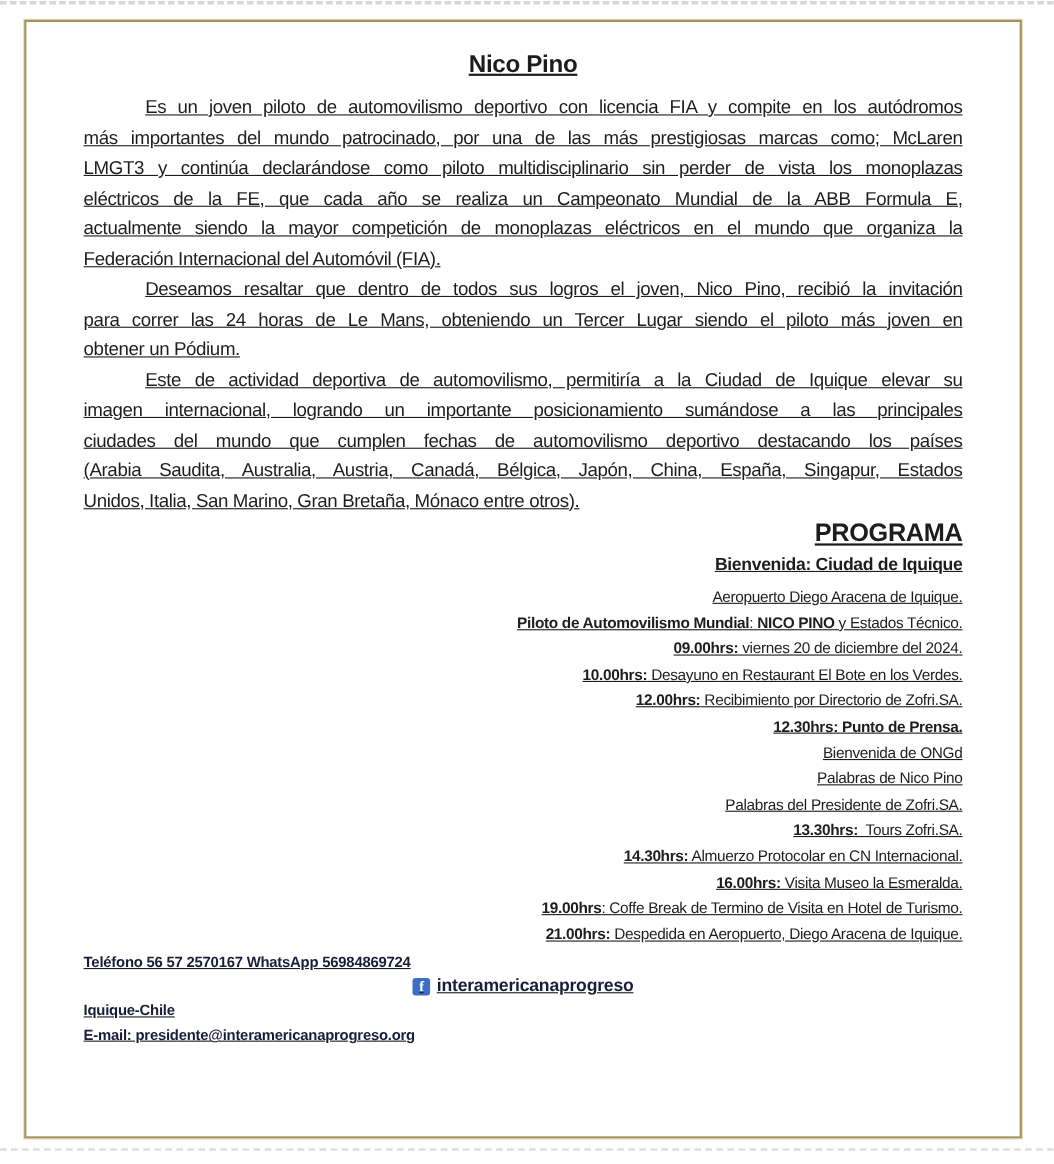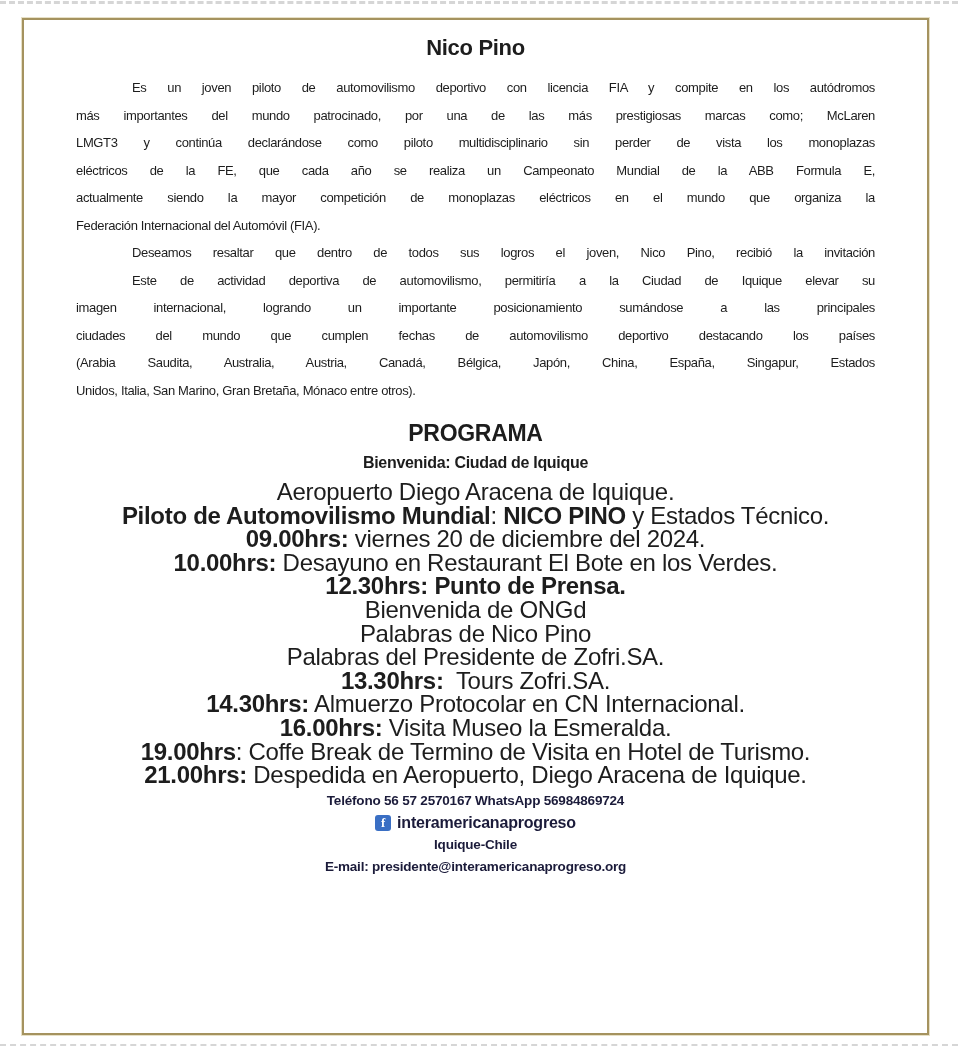--- a/index.html
+++ b/index.html
@@ -22,61 +22,61 @@
   .frame{
     position:absolute;left:22px;top:18px;
     width:907px;height:1017px;
     border:2px solid #a5935f;
     box-shadow:0 0 0 1px #e7e0c6;
     box-sizing:border-box;
   }
   .content{
     position:absolute;left:0;top:0;width:100%;height:100%;
     box-sizing:border-box;
-    padding:15px 52px 0 52px;
+    padding:25px 52px 0 52px;
+    text-decoration:underline;
   }
   .doc-title{
     text-align:center;
     font-weight:bold;
     font-size:22px;
     letter-spacing:-0.3px;
     margin:0 0 13px 0;
   }
   .paragraphs{
-    font-size:13px;
+    font-size:17px;
     letter-spacing:-0.35px;
     line-height:27.5px;
   }
   .para{margin:0;}
   .line{
     text-align:justify;
     text-align-last:justify;
   }
   .line.first{padding-left:56px;}
   .line.last{text-align-last:left;}
-  .program{margin-top:15px;text-align:center;}
+  .program{margin-top:1px;text-align:right;}
   .program-heading{
     font-weight:bold;font-size:23px;letter-spacing:-0.3px;
     line-height:28px;margin:0;
   }
   .program-subheading{
     font-weight:bold;font-size:16px;letter-spacing:-0.3px;
     line-height:31px;margin:0 0 2px 0;
   }
   .program-lines{
-    font-size:24px;
+    font-size:14px;
     letter-spacing:-0.3px;
     line-height:23.6px;
   }
   .program-line{white-space:nowrap;}
   .seg{white-space:pre-wrap;}
   .seg.b{font-weight:bold;}
   .footer{
     margin-top:3px;
-    text-align:center;
     color:#1b1b3a;
     font-weight:bold;
     font-size:13.5px;
     letter-spacing:-0.2px;
     line-height:22px;
   }
   .fb-row{display:flex;align-items:center;justify-content:center;gap:6px;font-size:16px;}
   .fb-icon{
     display:inline-flex;align-items:center;justify-content:center;
     width:16px;height:16px;
@@ -105,38 +105,41 @@
           <div class="para">
             <div class="line first">Es un joven piloto de automovilismo deportivo con licencia FIA y compite en los autódromos</div>
             <div class="line">más importantes del mundo patrocinado, por una de las más prestigiosas marcas como; McLaren</div>
             <div class="line">LMGT3 y continúa declarándose como piloto multidisciplinario sin perder de vista los monoplazas</div>
             <div class="line">eléctricos de la FE, que cada año se realiza un Campeonato Mundial de la ABB Formula E,</div>
             <div class="line">actualmente siendo la mayor competición de monoplazas eléctricos en el mundo que organiza la</div>
             <div class="line last">Federación Internacional del Automóvil (FIA).</div>
           </div>
           <div class="para">
             <div class="line first">Deseamos resaltar que dentro de todos sus logros el joven, Nico Pino, recibió la invitación</div>
+            <div class="line">para correr las 24 horas de Le Mans, obteniendo un Tercer Lugar siendo el piloto más joven en</div>
+            <div class="line last">obtener un Pódium.</div>
           </div>
           <div class="para">
             <div class="line first">Este de actividad deportiva de automovilismo, permitiría a la Ciudad de Iquique elevar su</div>
             <div class="line">imagen internacional, logrando un importante posicionamiento sumándose a las principales</div>
             <div class="line">ciudades del mundo que cumplen fechas de automovilismo deportivo destacando los países</div>
             <div class="line">(Arabia Saudita, Australia, Austria, Canadá, Bélgica, Japón, China, España, Singapur, Estados</div>
             <div class="line last">Unidos, Italia, San Marino, Gran Bretaña, Mónaco entre otros).</div>
           </div>
         </div>
 
       <div class="program">
         <div class="program-heading">PROGRAMA</div>
         <div class="program-subheading">Bienvenida: Ciudad de Iquique</div>
         <div class="program-lines">
             <div class="program-line"><span class="seg">Aeropuerto Diego Aracena de Iquique.</span></div>
             <div class="program-line"><span class="seg b">Piloto de Automovilismo Mundial</span><span class="seg">: </span><span class="seg b">NICO PINO</span><span class="seg"> y Estados Técnico.</span></div>
             <div class="program-line"><span class="seg b">09.00hrs:</span><span class="seg"> viernes 20 de diciembre del 2024.</span></div>
             <div class="program-line"><span class="seg b">10.00hrs:</span><span class="seg"> Desayuno en Restaurant El Bote en los Verdes.</span></div>
+            <div class="program-line"><span class="seg b">12.00hrs:</span><span class="seg"> Recibimiento por Directorio de Zofri.SA.</span></div>
             <div class="program-line"><span class="seg b">12.30hrs: Punto de Prensa.</span></div>
             <div class="program-line"><span class="seg">Bienvenida de ONGd</span></div>
             <div class="program-line"><span class="seg">Palabras de Nico Pino</span></div>
             <div class="program-line"><span class="seg">Palabras del Presidente de Zofri.SA.</span></div>
             <div class="program-line"><span class="seg b">13.30hrs:</span><span class="seg">  Tours Zofri.SA.</span></div>
             <div class="program-line"><span class="seg b">14.30hrs:</span><span class="seg"> Almuerzo Protocolar en CN Internacional.</span></div>
             <div class="program-line"><span class="seg b">16.00hrs:</span><span class="seg"> Visita Museo la Esmeralda.</span></div>
             <div class="program-line"><span class="seg b">19.00hrs</span><span class="seg">: Coffe Break de Termino de Visita en Hotel de Turismo.</span></div>
             <div class="program-line"><span class="seg b">21.00hrs:</span><span class="seg"> Despedida en Aeropuerto, Diego Aracena de Iquique.</span></div>
           </div>

